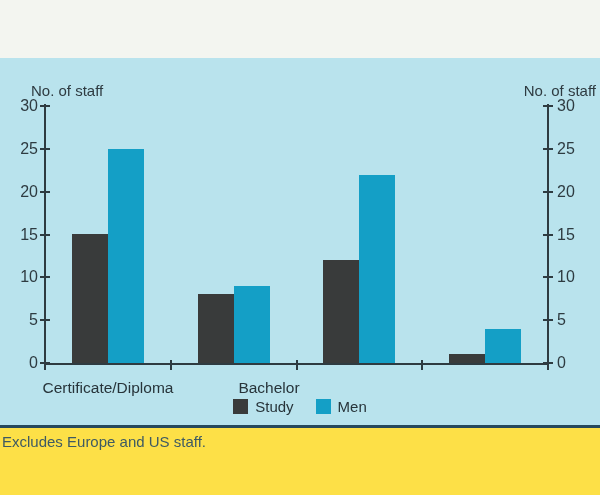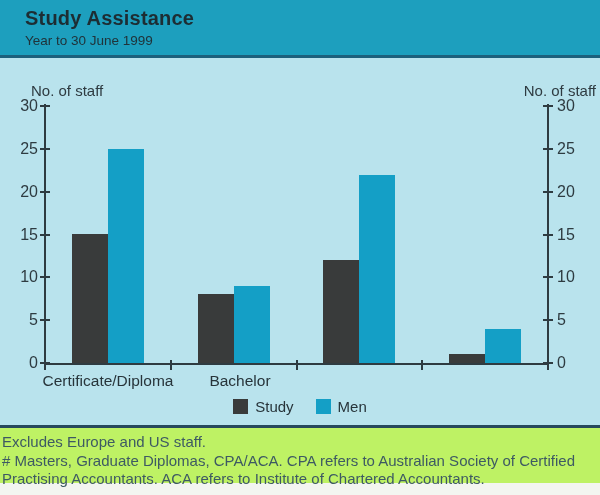--- a/index.html
+++ b/index.html
@@ -34,48 +34,44 @@
   .axis-line{position:absolute;background:#2e3b41;}
   .tick{position:absolute;background:#2e3b41;}
   .tick-label{
     position:absolute;font-size:16px;color:#2e3b41;height:16px;line-height:16px;
   }
   .tick-label.left{text-align:right;width:36px;}
   .tick-label.right{text-align:left;width:36px;}
   .bar{position:absolute;}
   .cat-label{
     position:absolute;width:170px;text-align:center;
-    font-size:15.5px;color:#27343a;
+    font-size:15.5px;color:#27343a;margin-top:7px;
   }
   .legend{
     position:absolute;left:0;top:340px;width:600px;
     display:flex;justify-content:center;align-items:center;gap:22px;
   }
   .legend-item{display:flex;align-items:center;gap:7px;}
   .legend-swatch{width:15px;height:15px;display:inline-block;}
   .legend-label{font-size:15px;color:#27343a;}
   
   .footer{
-    position:absolute;left:0;top:428px;width:600px;height:55px;
-    background:#bef264;color:#3e5a63;
+    position:absolute;left:0;top:428px;width:600px;height:67px;
+    background:#fde047;color:#3e5a63;
   }
   .footnote{
     margin:0;padding:0 2px;font-size:15px;line-height:18.5px;
   }
   .footnote.first{padding-top:5px;}
 </style>
 </head>
 <body>
 
 <div class="figure">
 
-  <div class="header">
-    <div class="title">Study Assistance</div>
-    <div class="subtitle">Year to 30 June 1999</div>
-  </div>
 
   <div class="chart">
     <div class="axis-caption left">No. of staff</div>
     <div class="axis-caption right">No. of staff</div>
     <div class="plot" id="plot">
         <div class="axis-line" style="left: 44px; top: 46px; width: 2px; height: 261px;"></div>
         <div class="axis-line" style="left: 547px; top: 46px; width: 2px; height: 261px;"></div>
         <div class="axis-line" style="left: 44px; top: 305px; width: 505px; height: 2px;"></div>
         <div class="tick" style="left: 40px; top: 304px; width: 10px; height: 2px;"></div>
         <div class="tick" style="left: 543px; top: 304px; width: 10px; height: 2px;"></div>
@@ -108,36 +104,35 @@
         <div class="tick" style="left: 44px; top: 302px; width: 2px; height: 10px;"></div>
         <div class="tick" style="left: 169.75px; top: 302px; width: 2px; height: 10px;"></div>
         <div class="tick" style="left: 295.5px; top: 302px; width: 2px; height: 10px;"></div>
         <div class="tick" style="left: 421.25px; top: 302px; width: 2px; height: 10px;"></div>
         <div class="tick" style="left: 547px; top: 302px; width: 2px; height: 10px;"></div>
         <div class="bar" title="Women Certificate/Diploma: 15" style="left: 72px; top: 176px; width: 36px; height: 129px; background: rgb(57, 59, 59);"></div>
         <div class="bar" title="Men Certificate/Diploma: 25" style="left: 108px; top: 91px; width: 36px; height: 214px; background: rgb(20, 159, 198);"></div>
         <div class="cat-label" style="left: 23px; top: 314px;">Certificate/Diploma</div>
         <div class="bar" title="Women Bachelor: 8" style="left: 198px; top: 236px; width: 36px; height: 69px; background: rgb(57, 59, 59);"></div>
         <div class="bar" title="Men Bachelor: 9" style="left: 234px; top: 228px; width: 36px; height: 77px; background: rgb(20, 159, 198);"></div>
-        <div class="cat-label" style="left: 155px; top: 314px;">Bachelor</div>
+        <div class="cat-label" style="left: 144px; top: 314px; padding-left: 40px;">Bachelor</div>
         <div class="bar" title="Women Post-Graduate#: 12" style="left: 323px; top: 202px; width: 36px; height: 103px; background: rgb(57, 59, 59);"></div>
         <div class="bar" title="Men Post-Graduate#: 22" style="left: 359px; top: 117px; width: 36px; height: 188px; background: rgb(20, 159, 198);"></div>
         <div class="bar" title="Women Doctorate: 1" style="left: 449px; top: 296px; width: 36px; height: 9px; background: rgb(57, 59, 59);"></div>
         <div class="bar" title="Men Doctorate: 4" style="left: 485px; top: 271px; width: 36px; height: 34px; background: rgb(20, 159, 198);"></div>
       </div>
     <div class="legend" id="legend">
         <div class="legend-item">
           <span class="legend-swatch" style="background: rgb(57, 59, 59);"></span>
           <span class="legend-label">Study</span>
         </div>
         <div class="legend-item">
           <span class="legend-swatch" style="background: rgb(20, 159, 198);"></span>
           <span class="legend-label">Men</span>
         </div>
       </div>
   </div>
 
   <div class="footer">
     <p class="footnote first">Excludes Europe and US staff.</p>
-    <p class="footnote"># Masters, Graduate Diplomas, CPA/ACA. CPA refers to Australian Society of Certified Practising Accountants. ACA refers to Institute of Chartered Accountants.</p>
   </div>
 
 </div>
 
 </body></html>

